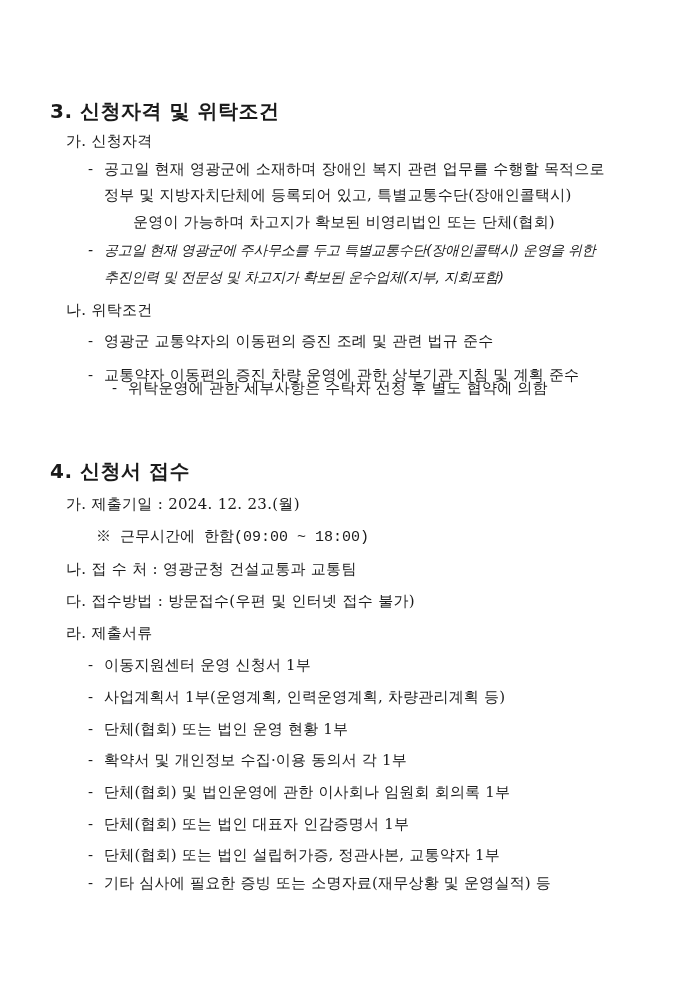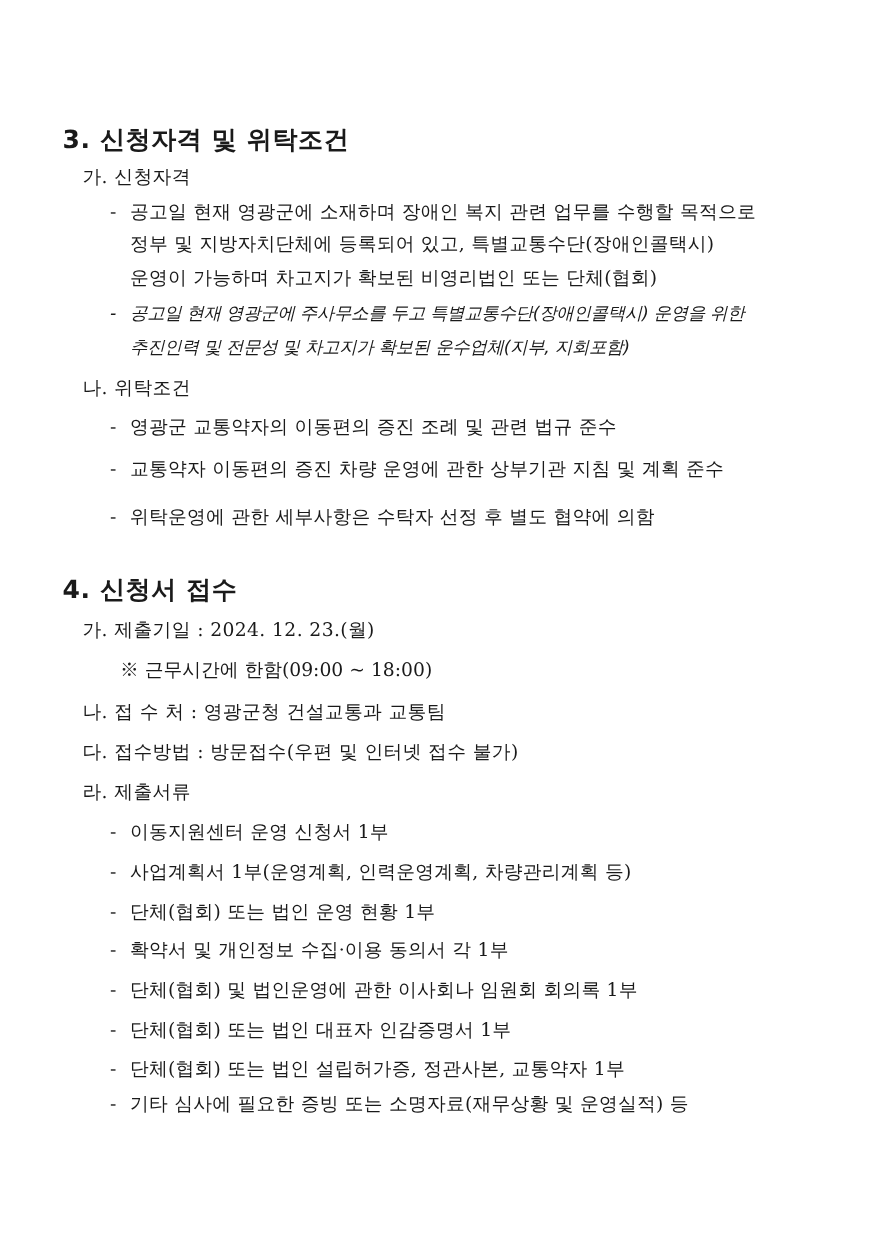--- a/index.html
+++ b/index.html
@@ -5,44 +5,44 @@
   html, body { margin: 0; padding: 0; background: #ffffff; }
   body { width: 700px; height: 990px; position: relative; overflow: hidden;
          font-family: "DejaVu Serif", "Liberation Serif", serif; color: #1a1a1a; }
   .page { position: absolute; left: 0; top: 0; width: 700px; height: 705px; }
   .h { position: absolute; left: 50px; font-family: "DejaVu Sans", "Liberation Sans", sans-serif;
        font-weight: bold; font-size: 20px; letter-spacing: 0.5px; white-space: nowrap; }
   .sub { position: absolute; left: 66px; font-size: 15px; white-space: nowrap; letter-spacing: 0.3px; }
   .item { position: absolute; left: 88px; font-size: 15px; white-space: nowrap; letter-spacing: 0.2px; }
   .item .dash { display: inline-block; width: 16px; }
   .cont { position: absolute; left: 104px; font-size: 15px; white-space: nowrap; letter-spacing: 0.2px; }
-  .note { position: absolute; left: 96px; font-size: 15px; white-space: nowrap; }
+  .note { position: absolute; left: 96px; font-size: 15px; white-space: nowrap; font-family: Liberation Mono, monospace; }
   .sans { font-family: "DejaVu Sans", "Liberation Sans", sans-serif; font-size: 14px; letter-spacing: -0.3px; font-style: italic; }
 </style>
 </head>
 <body>
 
 <div class="page">
 
   <div class="h" style="top:98px;">3. 신청자격 및 위탁조건</div>
 
   <div class="sub" style="top:132px;">가. 신청자격</div>
 
   <div class="item" style="top:160px;"><span class="dash">-</span><span>공고일 현재 영광군에 소재하며 장애인 복지 관련 업무를 수행할 목적으로</span></div>
   <div class="cont" style="top:186px;">정부 및 지방자치단체에 등록되어 있고, 특별교통수단(장애인콜택시)</div>
-  <div class="cont" style="top:213px;">운영이 가능하며 차고지가 확보된 비영리법인 또는 단체(협회)</div>
+  <div class="cont" style="top:213px;margin-left:29px;">운영이 가능하며 차고지가 확보된 비영리법인 또는 단체(협회)</div>
 
   <div class="item sans" style="top:242px;"><span class="dash">-</span><span>공고일 현재 영광군에 주사무소를 두고 특별교통수단(장애인콜택시) 운영을 위한</span></div>
   <div class="cont sans" style="top:269px;">추진인력 및 전문성 및 차고지가 확보된 운수업체(지부, 지회포함)</div>
 
   <div class="sub" style="top:301px;">나. 위탁조건</div>
 
   <div class="item" style="top:332px;"><span class="dash">-</span><span>영광군 교통약자의 이동편의 증진 조례 및 관련 법규 준수</span></div>
   <div class="item" style="top:366px;"><span class="dash">-</span><span>교통약자 이동편의 증진 차량 운영에 관한 상부기관 지침 및 계획 준수</span></div>
-  <div class="item" style="top:404px;"><span class="dash">-</span><span>위탁운영에 관한 세부사항은 수탁자 선정 후 별도 협약에 의함</span></div>
+  <div class="item" style="top:379px;margin-left:24px;"><span class="dash">-</span><span>위탁운영에 관한 세부사항은 수탁자 선정 후 별도 협약에 의함</span></div>
 
   <div class="h" style="top:458px;">4. 신청서 접수</div>
 
   <div class="sub" style="top:495px;">가. 제출기일 : 2024. 12. 23.(월)</div>
   <div class="note" style="top:527px;">※ 근무시간에 한함(09:00 ~ 18:00)</div>
 
   <div class="sub" style="top:592px;">다. 접수방법 : 방문접수(우편 및 인터넷 접수 불가)</div>
   <div class="sub" style="top:560px;">나. 접 수 처 : 영광군청 건설교통과 교통팀</div>
   <div class="sub" style="top:624px;">라. 제출서류</div>
 

